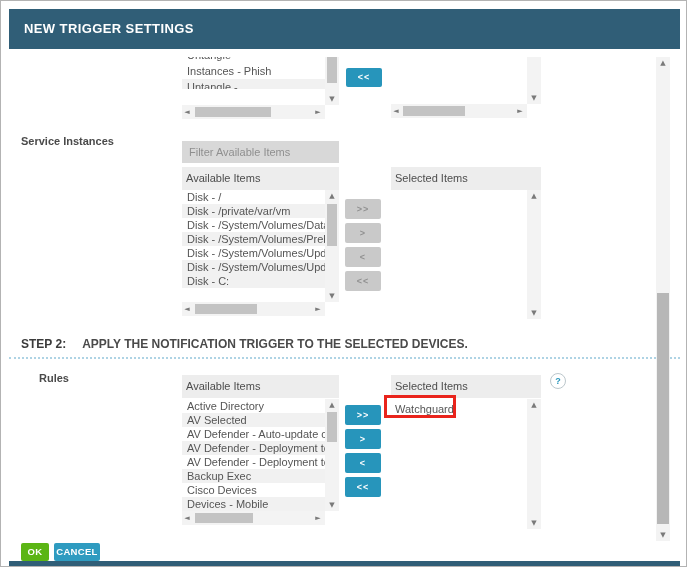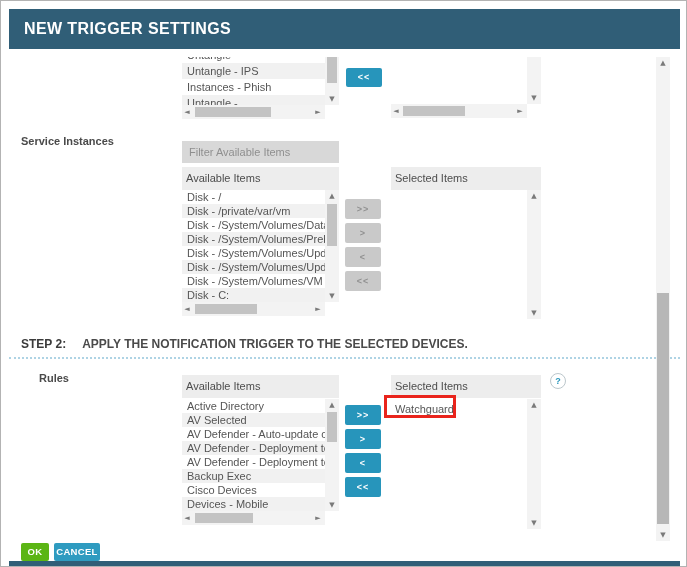--- a/index.html
+++ b/index.html
@@ -1,21 +1,21 @@
 <!DOCTYPE html>
 <html><head>
 <meta charset="utf-8">
 <style>
   html,body{margin:0;padding:0;background:#fff;}
   #screen{position:relative;width:685px;height:565px;border:1px solid #b3b3b3;background:#fff;
           font-family:"Liberation Sans",sans-serif;overflow:hidden;}
   .abs{position:absolute;}
   
   .titlebar{left:8px;top:8px;width:671px;height:40px;background:#305e77;}
-  .titlebar .t{color:#fff;font-size:16px;font-weight:bold;letter-spacing:.4px;line-height:40px;padding-left:15px;}
+  .titlebar .t{color:#fff;font-size:13px;font-weight:bold;letter-spacing:.4px;line-height:40px;padding-left:15px;}
   
   .sec-label{font-size:11px;font-weight:bold;color:#4a4a4a;}
   
   .list-header{background:#ededed;color:#4d4d4d;font-size:11px;line-height:23px;height:23px;padding-left:4px;box-sizing:border-box;}
   
   .row{font-size:11px;color:#555;padding-left:5px;white-space:nowrap;overflow:hidden;box-sizing:border-box;}
   .r14{height:14px;line-height:14px;}
   .r16{height:16px;line-height:16px;}
   .stripe{background:#f1f1f1;}
   
@@ -57,21 +57,20 @@
 <div id="screen">
 
   <div class="abs titlebar">
     <div class="t">NEW TRIGGER SETTINGS</div>
   </div>
 
   <div class="abs" style="left:181px;top:56px;width:143px;height:48px;overflow:hidden;">
     <div class="row r16 fragtop" style="height:6px;">
         <span>Untangle -</span>
       </div>
-    <div class="row r16 stripe">Untangle - IPS</div>
     <div class="row r16">Instances - Phish</div>
     <div class="row r16 stripe" style="height:10px;">Untangle -</div>
   </div>
 
   <div class="abs track" style="left:324px;top:56px;width:14px;height:48px;">
     <div class="abs sthumb" style="left:2px;top:0;width:10px;height:26px;"></div>
     <div class="abs sarrow va" style="left:0;bottom:0;">▼</div>
   </div>
 
   <div class="abs track" style="left:181px;top:104px;width:143px;height:14px;">
@@ -97,21 +96,20 @@
   <input class="abs filter" style="left: 181px; top: 140px; width: 157px; height: 22px;" type="text" placeholder="Filter Available Items">
 
   <div class="abs list-header" style="left:181px;top:166px;width:157px;">Available Items</div>
   <div class="abs" style="left:181px;top:189px;width:143px;height:112px;overflow:hidden;">
     <div class="row r14">Disk - /</div>
     <div class="row r14 stripe">Disk - /private/var/vm</div>
     <div class="row r14">Disk - /System/Volumes/Data</div>
     <div class="row r14 stripe">Disk - /System/Volumes/Preboot</div>
     <div class="row r14">Disk - /System/Volumes/Update</div>
     <div class="row r14 stripe">Disk - /System/Volumes/Update/</div>
-    <div class="row r14">Disk - /System/Volumes/VM</div>
     <div class="row r14 stripe">Disk - C:</div>
   </div>
   <div class="abs track" style="left:324px;top:189px;width:14px;height:112px;">
     <div class="abs sarrow va" style="left:0;top:0;">▲</div>
     <div class="abs sthumb" style="left:2px;top:14px;width:10px;height:42px;"></div>
     <div class="abs sarrow va" style="left:0;bottom:0;">▼</div>
   </div>
   <div class="abs track" style="left:181px;top:301px;width:143px;height:14px;">
     <div class="abs sarrow ha" style="left:0;top:0;">◄</div>
     <div class="abs sthumb" style="left:13px;top:2px;width:62px;height:10px;"></div>

